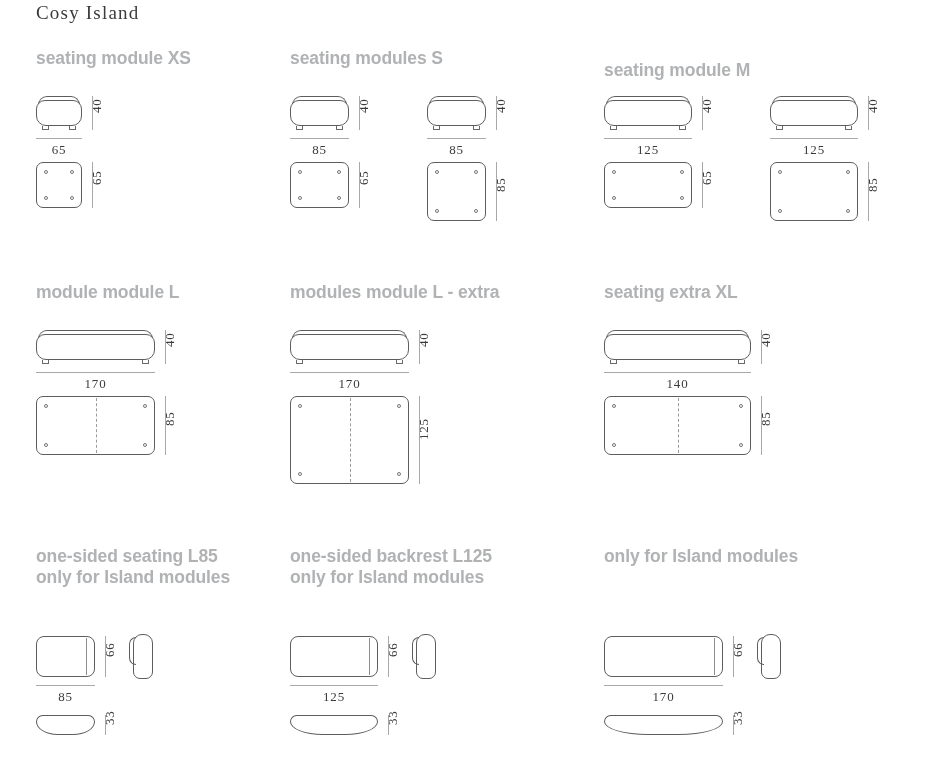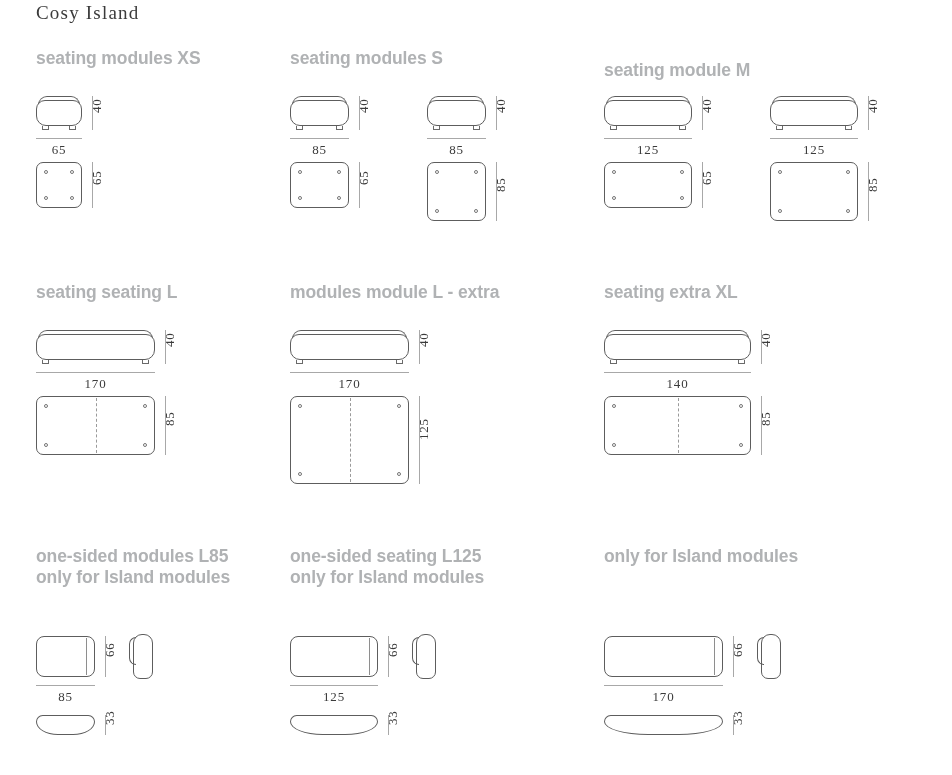--- a/index.html
+++ b/index.html
@@ -103,21 +103,21 @@
   }
 </style>
 </head>
 <body>
 
 <div class="page-title">Cosy Island</div>
 
 <div class="grid">
     <div class="cell" style="left: 0px; top: 0px;">
       <div class="cell-title" style="position: absolute; left: 36px; top: 48px;">
-        <div>seating modules XS</div>
+        <div>seating module XS</div>
       </div>
       <div class="elev" style="left: 36px; top: 96px; width: 46px; height: 34px; position: absolute;">
         <div class="elev-top"></div>
         <div class="elev-body" style="width: 46px; height: 26px; top: 4px;"></div>
         <div class="foot" style="left: 6px;"></div>
         <div class="foot" style="right: 6px;"></div>
       </div>
       <div class="dim-v" style="left: 92px; top: 96px; height: 34px;">
         <div class="rule"></div>
         <div class="num">40</div>
@@ -238,21 +238,21 @@
         <div class="hole" style="right: 7px; top: 7px;"></div>
         <div class="hole" style="right: 7px; bottom: 7px;"></div>
       </div>
       <div class="dim-v" style="left: 868px; top: 162px; height: 59px;">
         <div class="rule"></div>
         <div class="num">85</div>
       </div>
     </div>
     <div class="cell" style="left: 0px; top: 0px;">
       <div class="cell-title" style="position: absolute; left: 36px; top: 282px;">
-        <div>seating seating L</div>
+        <div>module module L</div>
       </div>
       <div class="elev" style="left: 36px; top: 330px; width: 119px; height: 34px; position: absolute;">
         <div class="elev-top"></div>
         <div class="elev-body" style="width: 119px; height: 26px; top: 4px;"></div>
         <div class="foot" style="left: 6px;"></div>
         <div class="foot" style="right: 6px;"></div>
       </div>
       <div class="dim-v" style="left: 165px; top: 330px; height: 34px;">
         <div class="rule"></div>
         <div class="num">40</div>
@@ -328,42 +328,42 @@
         <div class="hole" style="right: 7px; bottom: 7px;"></div>
         <div class="split" style="left: 72.5px;"></div>
       </div>
       <div class="dim-v" style="left: 761px; top: 396px; height: 59px;">
         <div class="rule"></div>
         <div class="num">85</div>
       </div>
     </div>
     <div class="cell" style="left: 0px; top: 0px;">
       <div class="cell-title" style="position: absolute; left: 36px; top: 546px;">
-        <div>one-sided modules L85</div>
+        <div>one-sided seating L85</div>
         <div>only for Island modules</div>
       </div>
       <div class="br-front" style="left: 36px; top: 636px; width: 59px; height: 41px;"></div>
       <div class="dim-v" style="left: 105px; top: 636px; height: 41px;">
         <div class="rule"></div>
         <div class="num">66</div>
       </div>
       <div class="br-side" style="left: 133px; top: 634px; width: 20px; height: 45px;"></div>
       <div class="dim-h" style="left: 36px; top: 685px; width: 59px;">
         <div class="rule"></div>
         <div class="num">85</div>
       </div>
       <div class="br-plan" style="left: 36px; top: 715px; width: 59px; height: 20px;"></div>
       <div class="dim-v" style="left: 105px; top: 715px; height: 20px;">
         <div class="rule"></div>
         <div class="num">33</div>
       </div>
     </div>
     <div class="cell" style="left: 0px; top: 0px;">
       <div class="cell-title" style="position: absolute; left: 290px; top: 546px;">
-        <div>one-sided seating L125</div>
+        <div>one-sided backrest L125</div>
         <div>only for Island modules</div>
       </div>
       <div class="br-front" style="left: 290px; top: 636px; width: 88px; height: 41px;"></div>
       <div class="dim-v" style="left: 388px; top: 636px; height: 41px;">
         <div class="rule"></div>
         <div class="num">66</div>
       </div>
       <div class="br-side" style="left: 416px; top: 634px; width: 20px; height: 45px;"></div>
       <div class="dim-h" style="left: 290px; top: 685px; width: 88px;">
         <div class="rule"></div>

